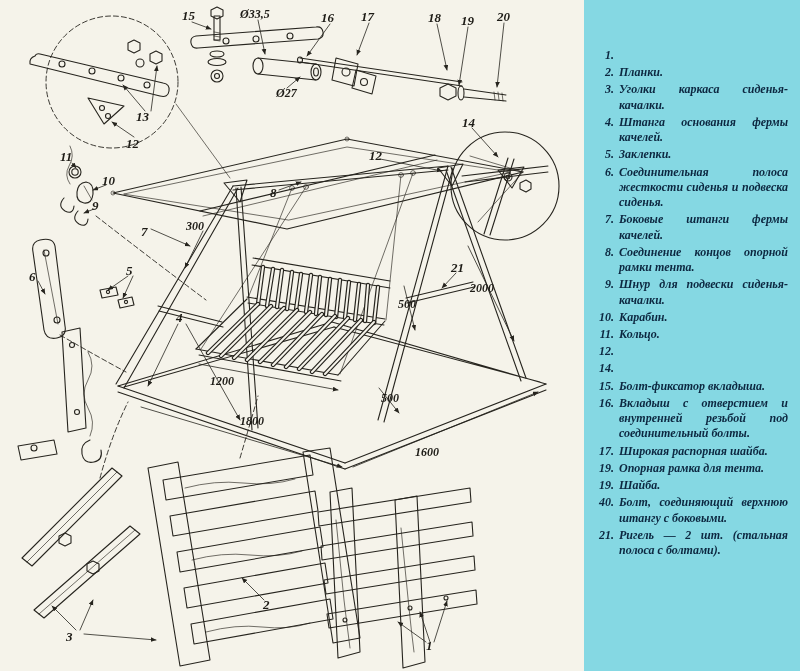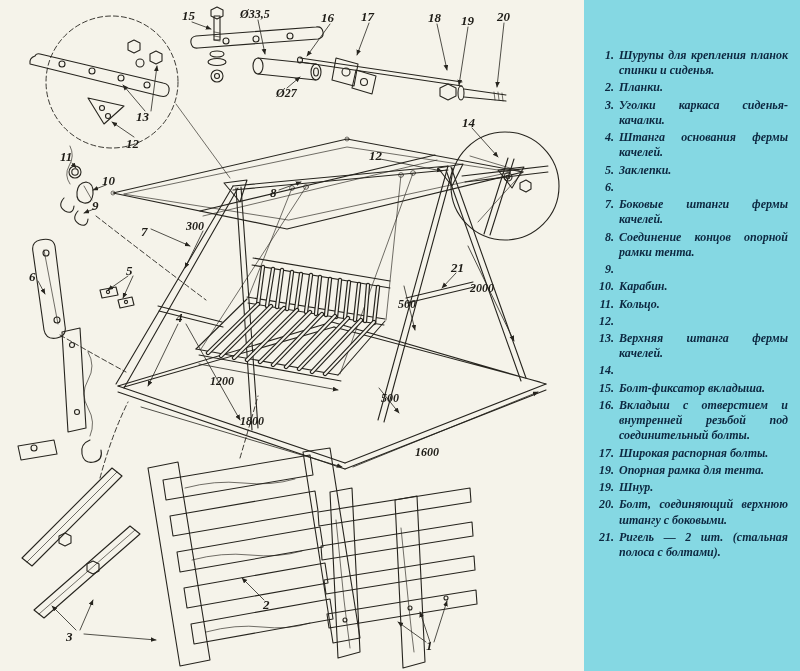--- a/index.html
+++ b/index.html
@@ -288,92 +288,89 @@
         <text class="dim" x="381" y="402">500</text>
         <text class="dim" x="240" y="425">1800</text>
         <text class="dim" x="415" y="456">1600</text>
       </g>
     </svg>
   </div>
 
   <aside class="legend">
     <div class="legend-item">
       <span class="num">1.</span>
-      <span class="txt">Шурупы для крепления планок спинки и сиденья.</span>
     </div>
     <div class="legend-item">
       <span class="num">2.</span>
       <span class="txt">Планки.</span>
     </div>
     <div class="legend-item">
       <span class="num">3.</span>
       <span class="txt">Уголки каркаса сиденья-качалки.</span>
     </div>
     <div class="legend-item">
       <span class="num">4.</span>
       <span class="txt">Штанга основания фермы качелей.</span>
     </div>
     <div class="legend-item">
       <span class="num">5.</span>
       <span class="txt">Заклепки.</span>
     </div>
     <div class="legend-item">
       <span class="num">6.</span>
+      <span class="txt">Соединительная полоса жесткости сиденья и подвеска сиденья.</span>
     </div>
     <div class="legend-item">
       <span class="num">7.</span>
       <span class="txt">Боковые штанги фермы качелей.</span>
     </div>
     <div class="legend-item">
       <span class="num">8.</span>
       <span class="txt">Соединение концов опорной рамки тента.</span>
     </div>
     <div class="legend-item">
       <span class="num">9.</span>
+      <span class="txt">Шнур для подвески сиденья-качалки.</span>
     </div>
     <div class="legend-item">
       <span class="num">10.</span>
       <span class="txt">Карабин.</span>
     </div>
     <div class="legend-item">
       <span class="num">11.</span>
       <span class="txt">Кольцо.</span>
     </div>
     <div class="legend-item">
       <span class="num">12.</span>
     </div>
     <div class="legend-item">
-      <span class="num">13.</span>
-      <span class="txt">Верхняя штанга фермы качелей.</span>
-    </div>
-    <div class="legend-item">
       <span class="num">14.</span>
     </div>
     <div class="legend-item">
       <span class="num">15.</span>
       <span class="txt">Болт-фиксатор вкладыша.</span>
     </div>
     <div class="legend-item">
       <span class="num">16.</span>
       <span class="txt">Вкладыш с отверстием и внутренней резьбой под соединительный болты.</span>
     </div>
     <div class="legend-item">
       <span class="num">17.</span>
-      <span class="txt">Широкая распорная болты.</span>
+      <span class="txt">Широкая распорная шайба.</span>
     </div>
     <div class="legend-item">
       <span class="num">19.</span>
       <span class="txt">Опорная рамка для тента.</span>
     </div>
     <div class="legend-item">
       <span class="num">19.</span>
-      <span class="txt">Шнур.</span>
-    </div>
-    <div class="legend-item">
-      <span class="num">20.</span>
+      <span class="txt">Шайба.</span>
+    </div>
+    <div class="legend-item">
+      <span class="num">40.</span>
       <span class="txt">Болт, соединяющий верхнюю штангу с боковыми.</span>
     </div>
     <div class="legend-item">
       <span class="num">21.</span>
       <span class="txt">Ригель — 2 шт. (стальная полоса с болтами).</span>
     </div>
   </aside>
 
 </div>
 

